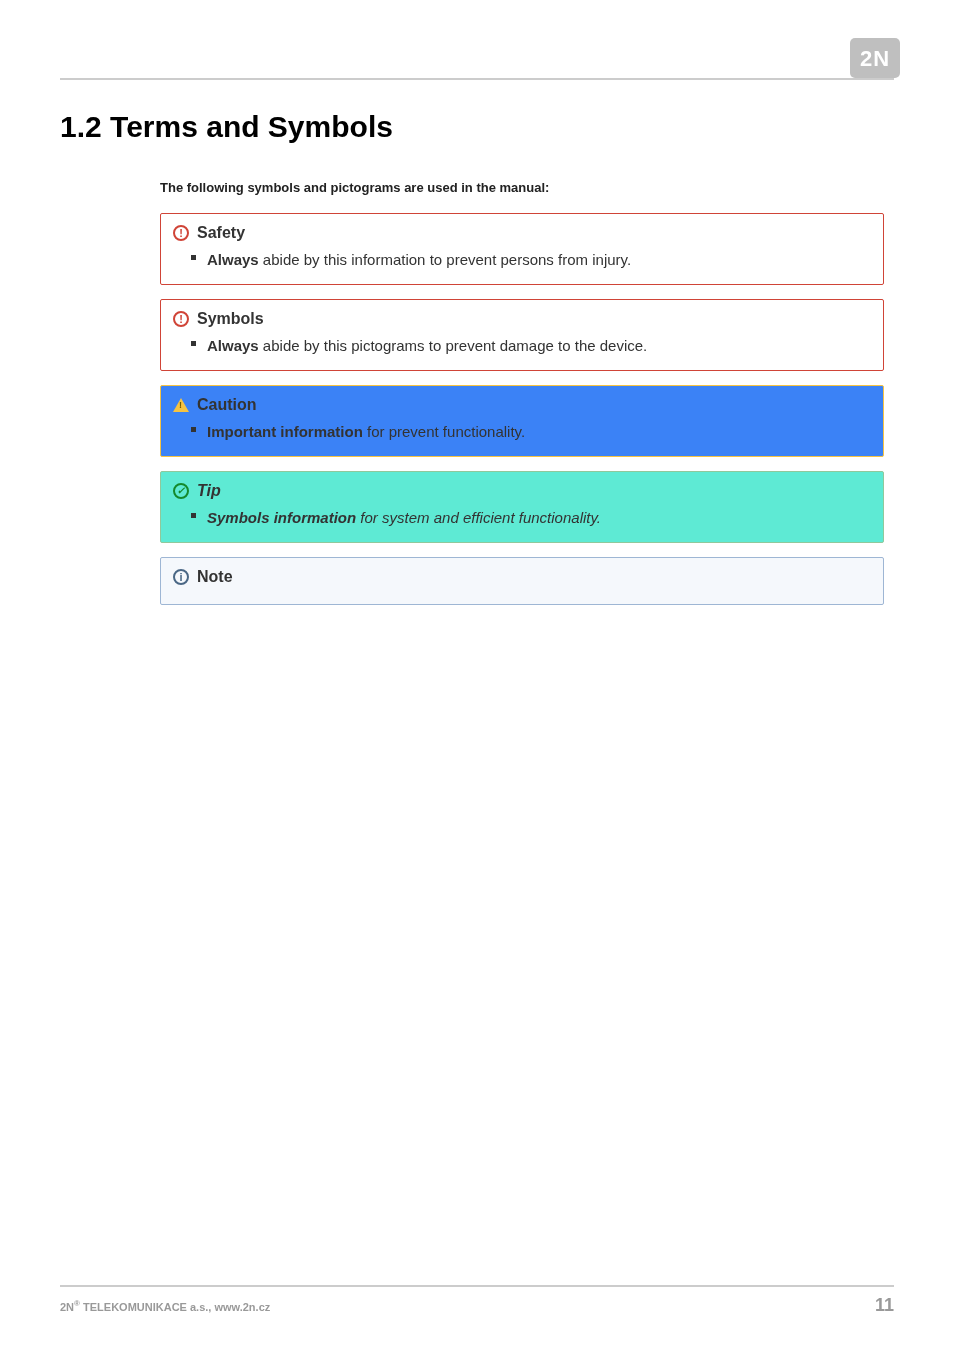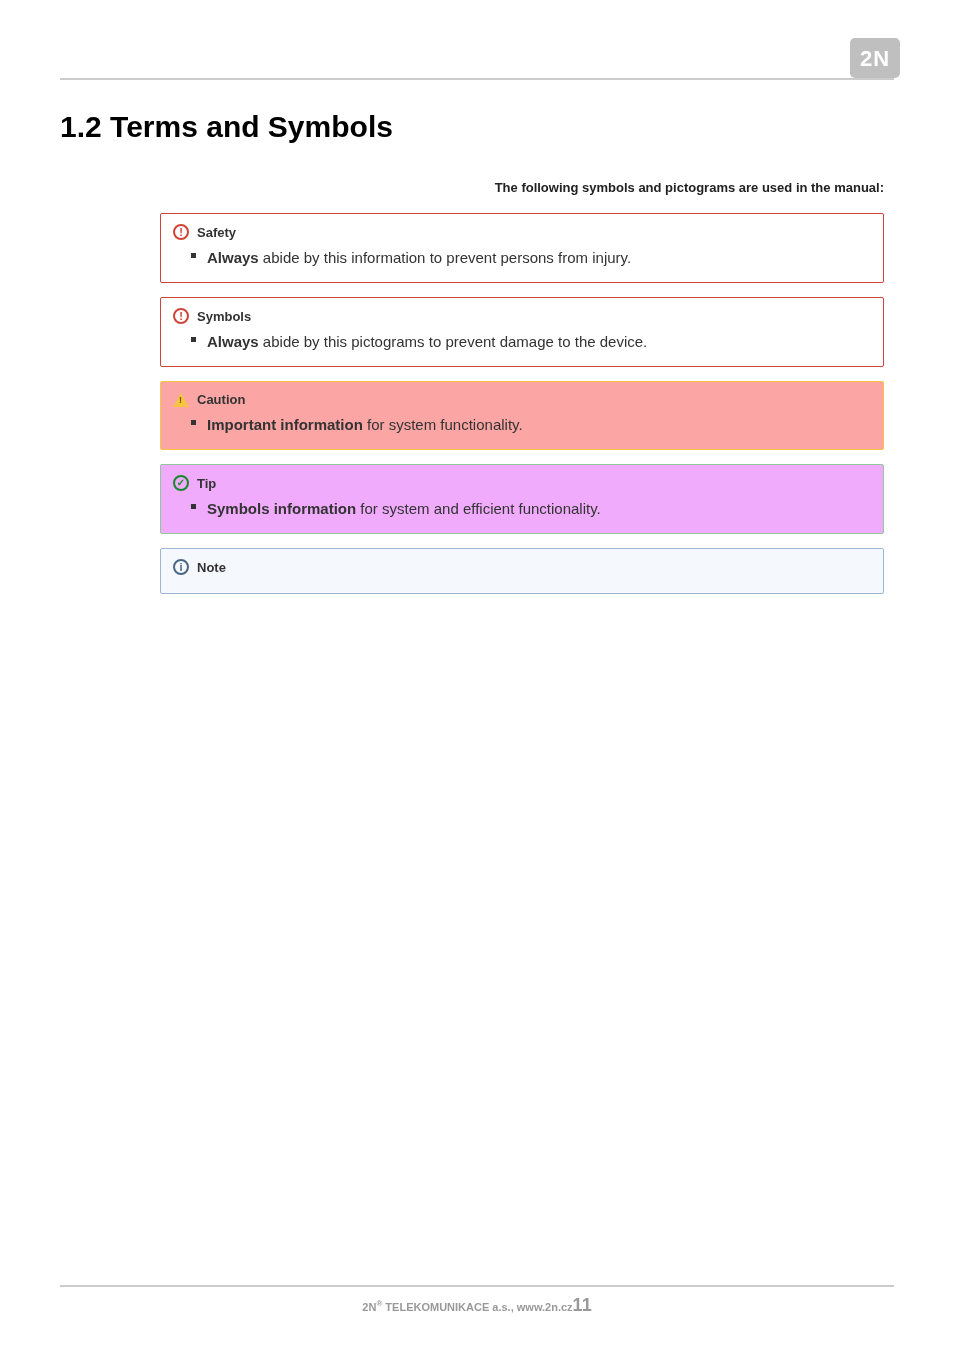--- a/index.html
+++ b/index.html
@@ -36,33 +36,32 @@
   }
   .content {
     padding-left: 100px;
     padding-right: 10px;
   }
   .intro {
     font-size: 13px;
     font-weight: bold;
     color: #222;
     margin-bottom: 18px;
-    text-align: right;
   }
   .callout {
     border: 1px solid;
     border-radius: 2px;
     padding: 10px 12px 12px 12px;
     margin-bottom: 14px;
     background: #fff;
   }
   .callout-safety  { border-color: #d04437; background: #fff; }
   .callout-warning { border-color: #d04437; background: #fff; }
-  .callout-caution { border-color: #f6c342; background: #fca5a5; }
-  .callout-tip     { border-color: #91c89b; background: #f0abfc; }
+  .callout-caution { border-color: #f6c342; background: #3b82f6; }
+  .callout-tip     { border-color: #91c89b; background: #5eead4; font-style: italic; }
   .callout-note    { border-color: #9eb6d4; background: #f5f8fc; }
   .callout-head {
     display: flex;
     align-items: center;
     gap: 8px;
     margin-bottom: 6px;
   }
   .callout-icon {
     width: 16px; height: 16px;
     display: inline-flex; align-items: center; justify-content: center;
@@ -87,21 +86,21 @@
     content: "!";
     position: absolute;
     left: -2px; top: 2px;
     font-size: 9px; font-weight: bold;
     color: #7a5c00;
   }
   .icon-tip { color: #14892c; border-color: #14892c; }
   .icon-tip::before { content: "✓"; font-size: 10px; }
   .icon-note { color: #4a6785; border-color: #4a6785; }
   .callout-title {
-    font-size: 13px;
+    font-size: 16px;
     font-weight: bold;
     color: #333;
   }
   .callout ul {
     list-style: none;
     padding-left: 34px;
   }
   .callout ul li {
     position: relative;
     font-size: 15px;
@@ -115,21 +114,21 @@
     width: 5px; height: 5px;
     background: #333;
   }
   .callout ul li b { font-weight: bold; }
   .footer {
     position: absolute;
     left: 60px; right: 60px; bottom: 34px;
     border-top: 2px solid #ccc;
     padding-top: 8px;
     display: flex;
-    justify-content: center;
+    justify-content: space-between;
     align-items: baseline;
     color: #999;
     font-size: 11px;
   }
   .footer .left { font-weight: bold; }
   .footer .left sup { font-size: 8px; }
   .footer .page-num {
     font-size: 18px;
     font-weight: bold;
     color: #999;
@@ -172,21 +171,21 @@
         <li><b>Always</b><span> abide by this pictograms to prevent damage to the device.</span></li>
       </ul>
     </div>
 
     <div class="callout callout-caution">
       <div class="callout-head">
         <span class="tri"></span>
         <span class="callout-title">Caution</span>
       </div>
       <ul>
-        <li><b>Important information</b><span> for system functionality.</span></li>
+        <li><b>Important information</b><span> for prevent functionality.</span></li>
       </ul>
     </div>
 
     <div class="callout callout-tip">
       <div class="callout-head">
         <span class="callout-icon icon-tip"></span>
         <span class="callout-title">Tip</span>
       </div>
       <ul>
         <li><b>Symbols information</b><span> for system and efficient functionality.</span></li>

